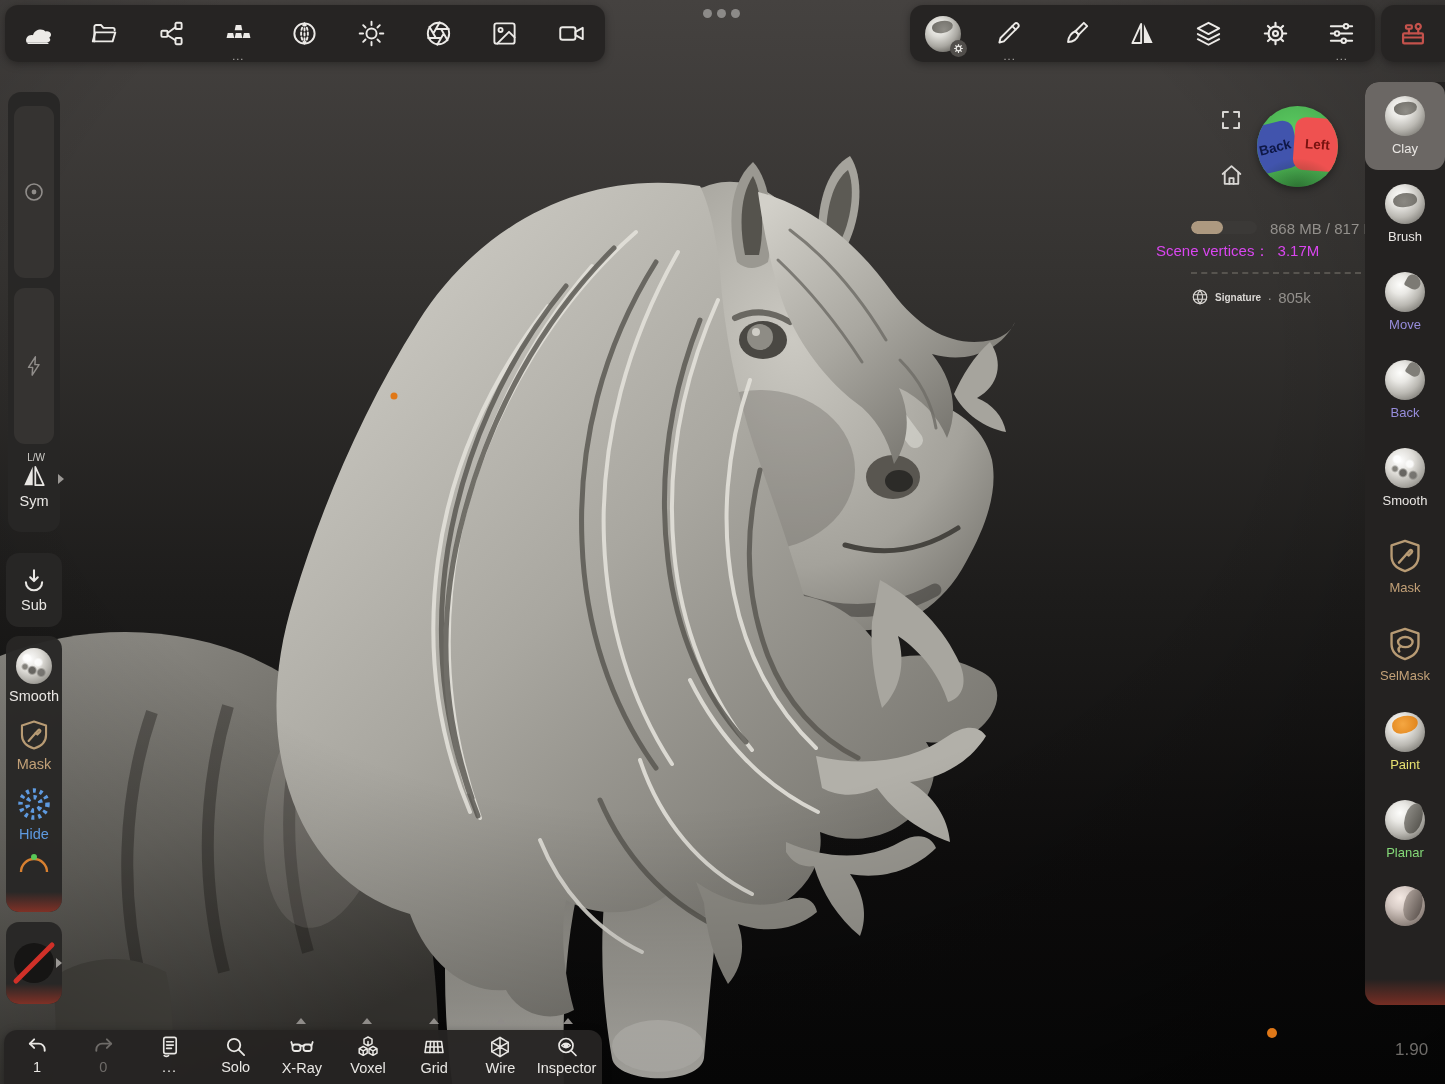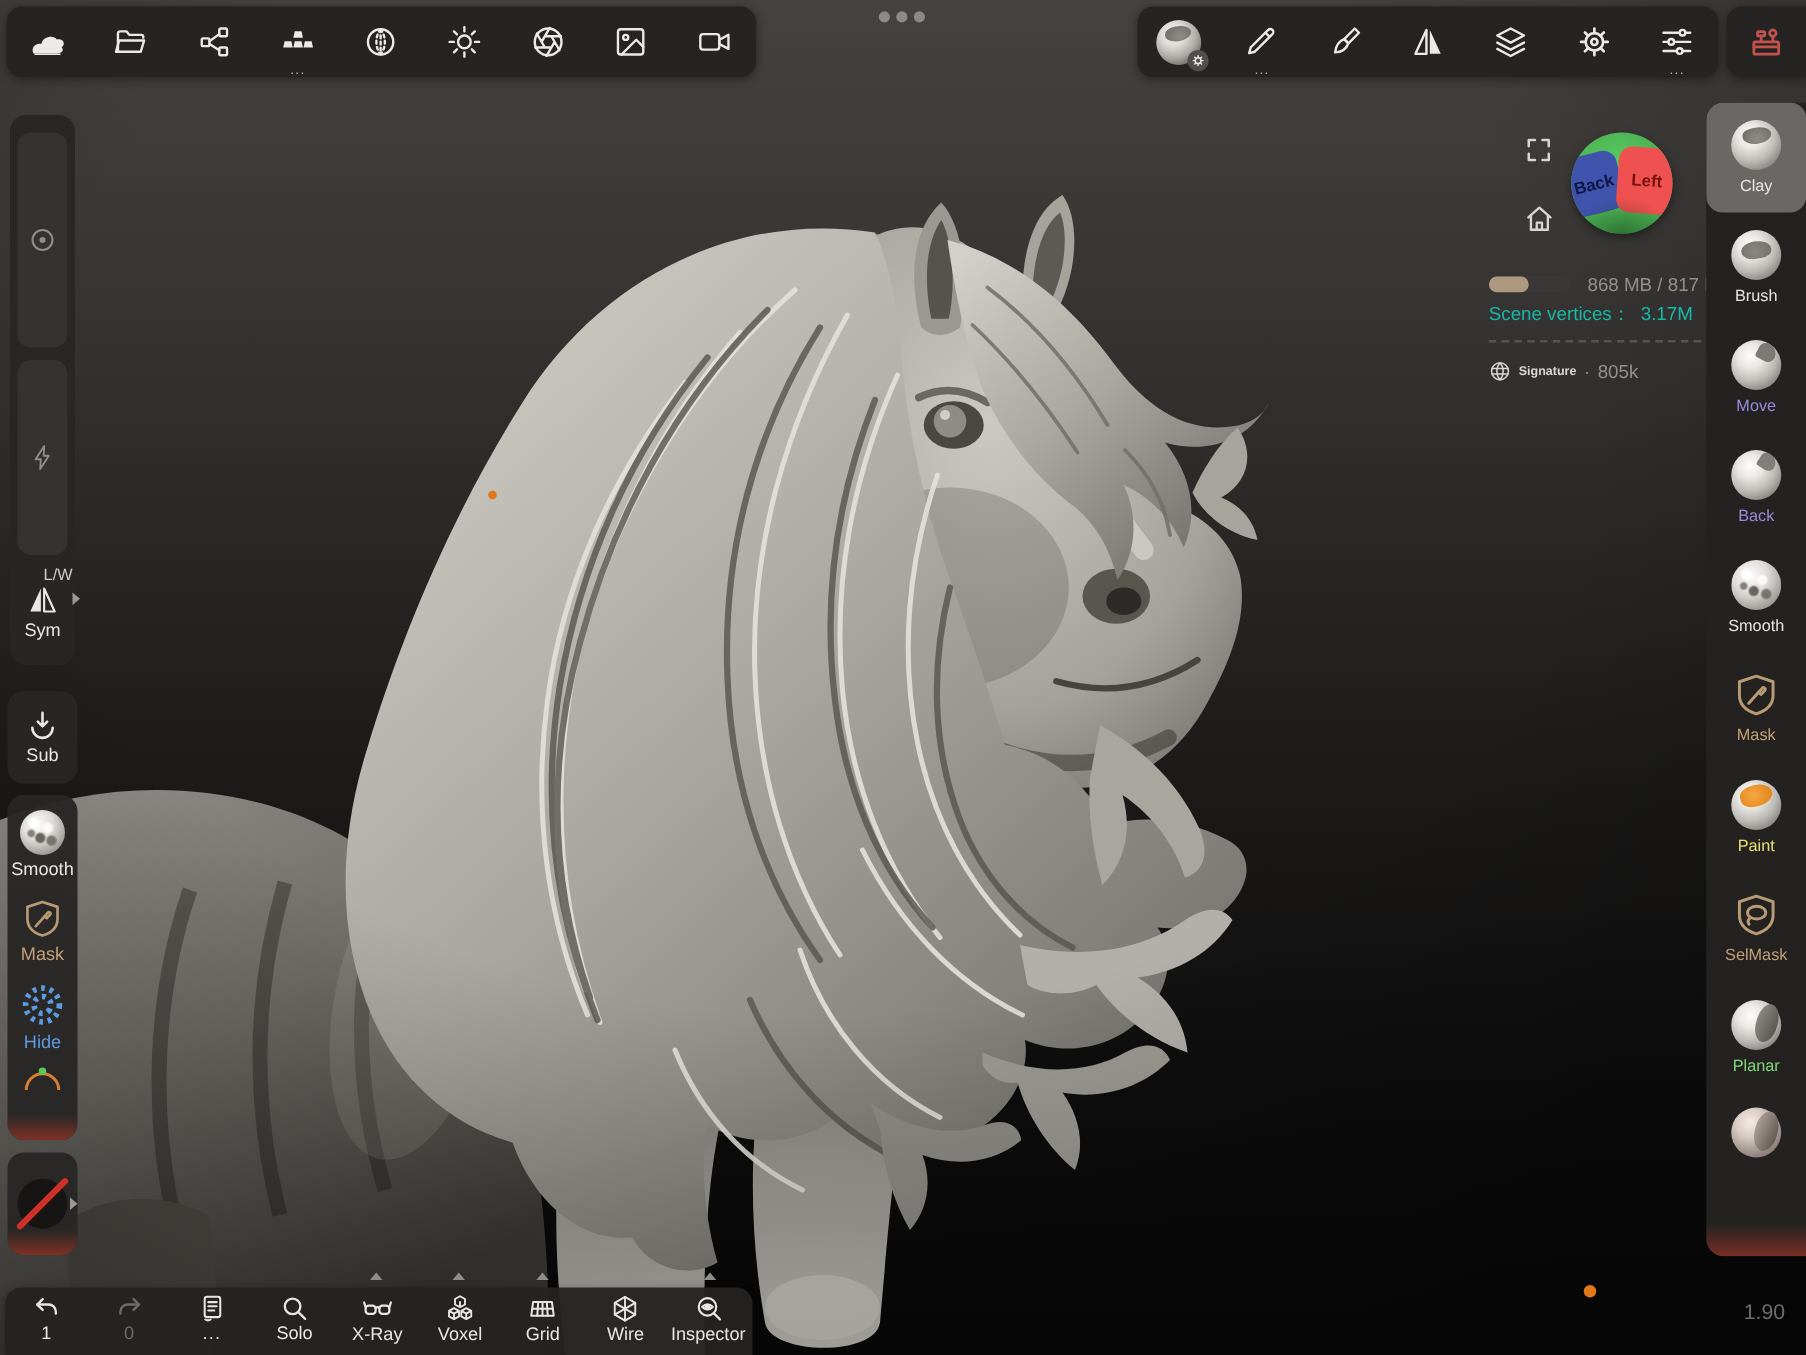--- a/index.html
+++ b/index.html
@@ -391,30 +391,30 @@
   </div>
   <div class="rs-item">
     <svg class="stroke-ic" width="38" height="38" viewBox="0 0 24 24" style="color:#b89b74;stroke-width:1.5;">
       <path d="M12 2.5l8.5 2.8V12c0 5.2-3.5 8-8.5 9.5C7 20 3.5 17.2 3.5 12V5.3z"></path>
       <path d="M8.2 16.2l5-5.6"></path>
       <path d="M13.2 10.6l1.8-2c.8-.9 2 .2 1.3 1.1l-1.9 2z"></path>
     </svg>
     <span class="rs-label" style="color: rgb(194, 160, 119);">Mask</span>
   </div>
   <div class="rs-item">
-    <span class="sph paint"></span>
-    <span class="rs-label" style="color: rgb(230, 224, 112);">Paint</span>
-  </div>
-  <div class="rs-item">
     <svg class="stroke-ic" width="38" height="38" viewBox="0 0 24 24" style="color:#b89b74;stroke-width:1.5;">
       <path d="M12 2.5l8.5 2.8V12c0 5.2-3.5 8-8.5 9.5C7 20 3.5 17.2 3.5 12V5.3z"></path>
       <ellipse cx="12.2" cy="10.8" rx="4.6" ry="3.2"></ellipse>
       <path d="M9 13.5c-1.2 1-1.4 2.2-.6 3.2"></path>
     </svg>
     <span class="rs-label" style="color: rgb(194, 160, 119);">SelMask</span>
+  </div>
+  <div class="rs-item">
+    <span class="sph paint"></span>
+    <span class="rs-label" style="color: rgb(230, 224, 112);">Paint</span>
   </div>
   <div class="rs-item">
     <span class="sph planar"></span>
     <span class="rs-label" style="color: rgb(132, 216, 120);">Planar</span>
   </div>
   <div class="rs-partial">
     <span class="sph pink"></span>
   </div>
 </div>
 
@@ -424,21 +424,21 @@
       <circle cx="12" cy="12" r="8"></circle>
         <circle cx="12" cy="12" r="1.6" fill="currentColor"></circle>
     </svg>
   </div>
   <div class="slider-track" style="top:196px;height:156px;">
     <svg class="stroke-ic" width="22" height="22" viewBox="0 0 24 24" style="stroke-width:1.6;">
       <path d="M13.5 2L6 13.5h4.5L10 22l7.5-11.5H13z"></path>
     </svg>
   </div>
   <div class="lt-item abs" style="left:0;top:360px;width:52px;">
-    <span style="font-size:13px;color:#cfcdc9;align-self:flex-end;margin-right:2px;">L/W</span>
+    <span style="font-size:10px;color:#cfcdc9;align-self:flex-end;margin-right:15px;">L/W</span>
     <svg width="26" height="26" viewBox="0 0 24 24" style="margin-top:-4px;">
       <path d="M10.8 3.5L3 20.5h7.8z" fill="currentColor"></path>
       <path d="M13.2 3.5l7.8 17h-7.8z" fill="none" stroke="currentColor" stroke-width="1.6" stroke-linejoin="round"></path>
     </svg>
     <span class="lt-label">Sym</span>
   </div>
   <span class="arrow-r abs" style="left:50px;top:382px;"></span>
 </div>
 
 <div class="abs lpanel lt-item" style="left:6px;top:553px;width:56px;height:74px;justify-content:center;">
@@ -500,21 +500,21 @@
 
 <div id="gizmo" class="abs">
   <div class="giz-face" id="giz-back">Back</div>
   <div class="giz-face" id="giz-left">Left</div>
 </div>
 
 <div id="membar" class="abs">
   <div class="fill" style="width:48%;"></div>
 </div>
 <div class="abs status-text" style="left:1270px;top:220px;width:95px;white-space:nowrap;overflow:hidden;z-index:9;">868 MB / 817 M</div>
-<div class="abs status-text" style="left:1191px;top:242px;z-index:10;color:#14b8a6;">
+<div class="abs status-text" style="left:1156px;top:242px;z-index:10;color:#d946ef;">
   <span>Scene vertices：</span>
   <span style="margin-left:4px;">3.17M</span>
 </div>
 <div class="abs dashsep" style="left:1191px;top:272px;z-index:10;"></div>
 <div class="abs" style="left:1191px;top:288px;z-index:10;display:flex;align-items:center;gap:6px;">
   <svg class="stroke-ic" width="18" height="18" viewBox="0 0 24 24" style="color:#d8d5d2;stroke-width:1.6;">
     <circle cx="12" cy="12" r="9"></circle>
     <path d="M12 3c-4.5 5-4.5 13 0 18M12 3c4.5 5 4.5 13 0 18M3.3 9h17.4M3.3 15h17.4"></path>
   </svg>
   <span class="sig-label">Signature</span>

